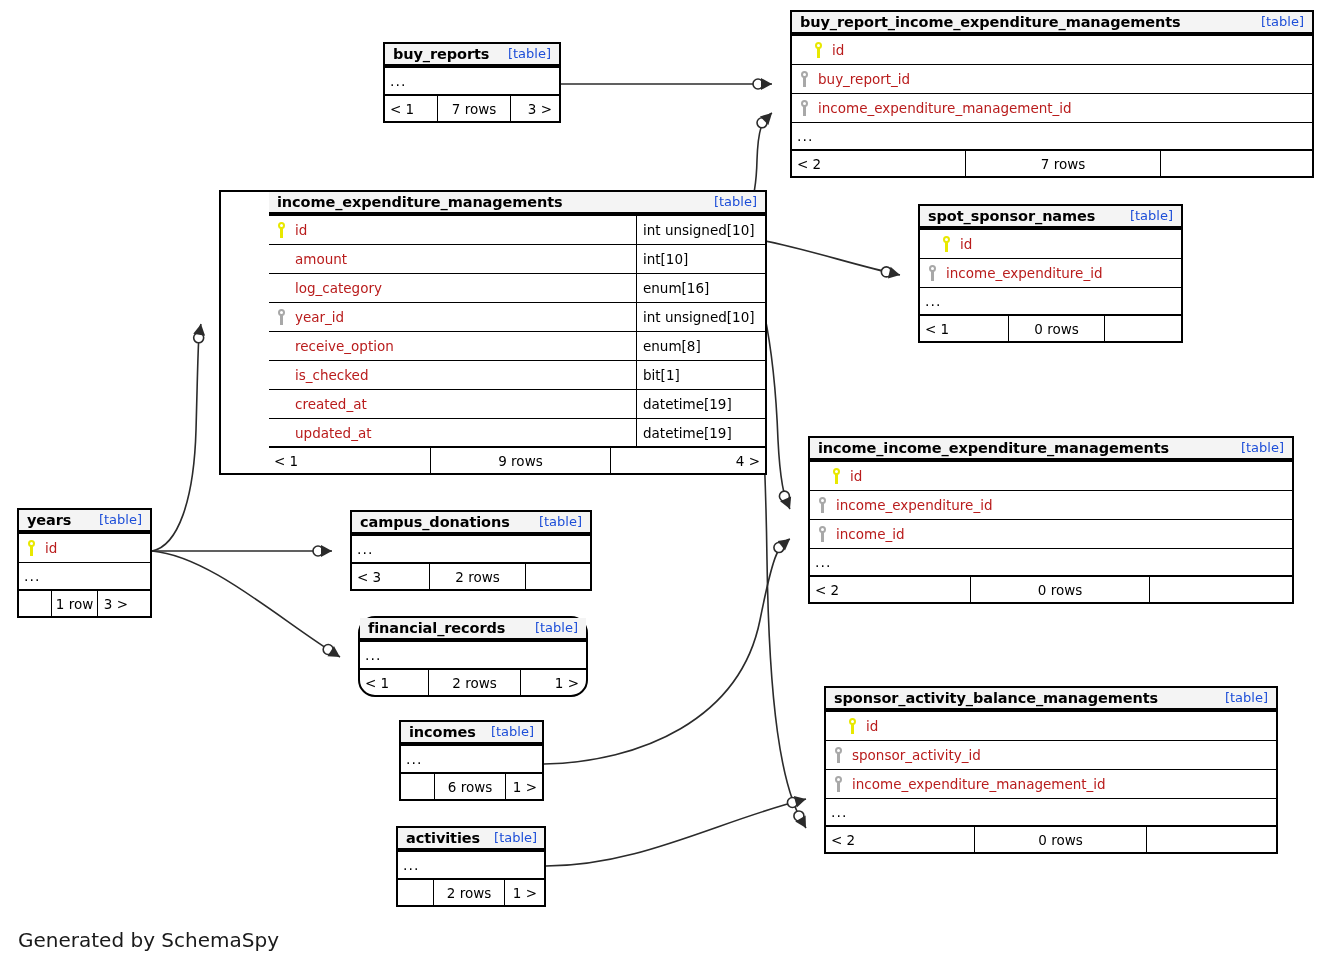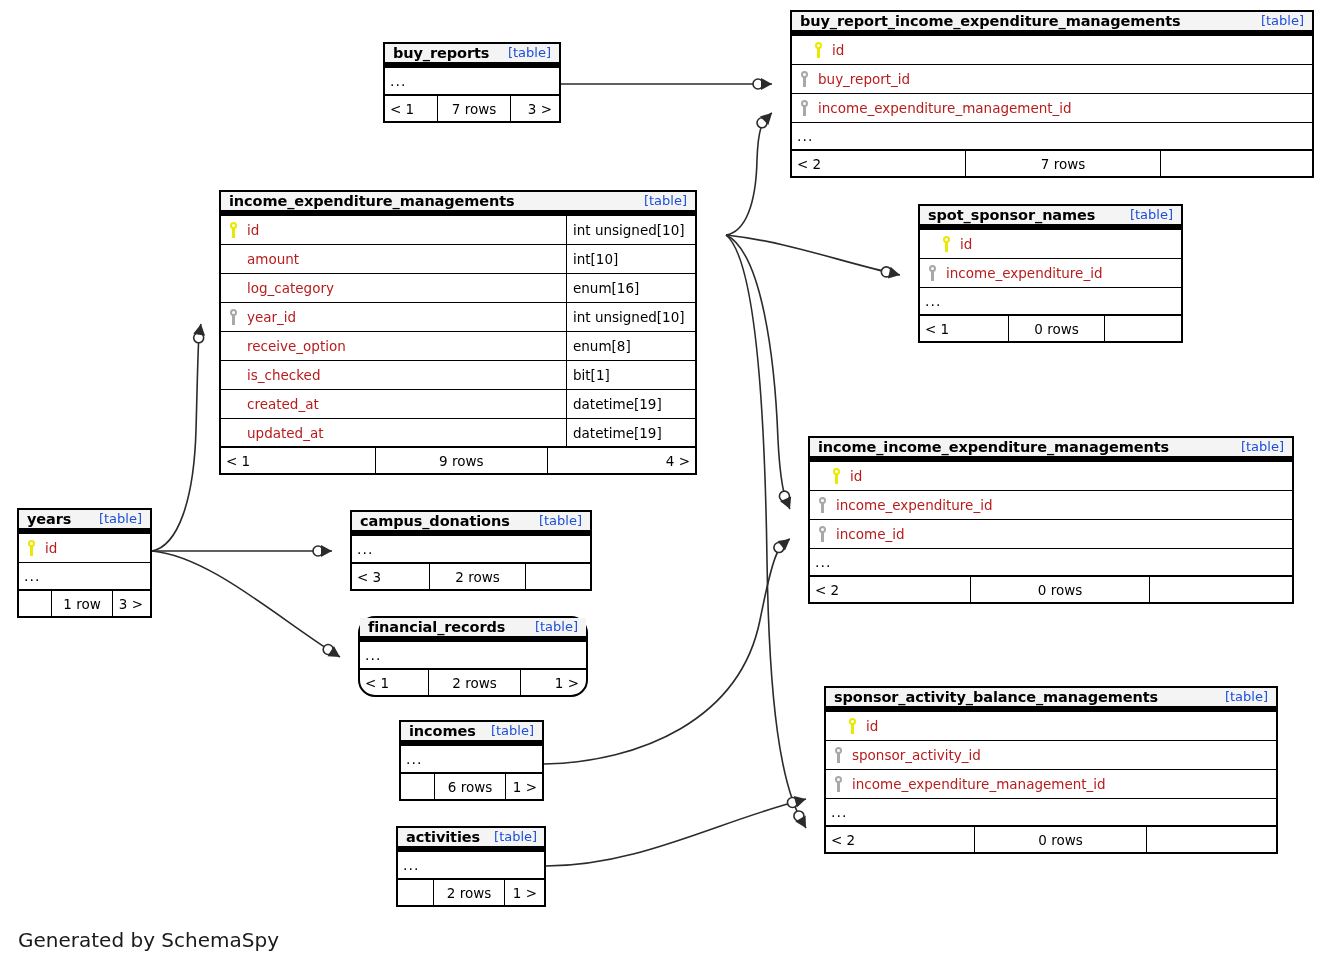--- a/index.html
+++ b/index.html
@@ -33,21 +33,21 @@
     box-sizing: border-box;
     border: 2px solid #000000;
     background: #ffffff;
     z-index: 2;
   }
   .tbl-head {
     display: flex;
     align-items: center;
     justify-content: space-between;
     background: #f4f4f4;
-    border-bottom: 6px solid #000000;
+    border-bottom: 4px solid #000000;
     padding: 3px 8px 4px 8px;
     height: 24px;
     box-sizing: border-box;
     white-space: nowrap;
   }
   .tbl-name {
     font-weight: bold;
     font-size: 14.5px;
     color: #000000;
     letter-spacing: -0.1px;
@@ -250,21 +250,21 @@
             <span class="col-name">income_expenditure_management_id</span>
           </span>
         </div>
         <div class="ellipsis-row">...</div>
         <div class="foot">
           <span class="foot-cell c1" style="width:173px">&lt; 2</span>
           <span class="foot-cell c2" style="width:196px">7 rows</span>
           <span class="foot-cell c3" style="width:149px"></span>
         </div>
       </div>
-      <div class="tbl" style="left: 219px; top: 190px; width: 478px;">
+      <div class="tbl" style="left: 219px; top: 190px; width: 548px; padding-left: 48px;">
         <div class="tbl-head">
           <span class="tbl-name">income_expenditure_managements</span>
           <span class="tbl-kind">[table]</span>
         </div>
         <div class="col-row">
           <span class="col-main">
             <span class="keyslot">
               <span class="key-icon key-pk">
                 <span class="head"></span>
                 <span class="stem"></span>
@@ -425,21 +425,21 @@
                 <span class="head"></span>
                 <span class="stem"></span>
               </span>
             </span>
             <span class="col-name">id</span>
           </span>
         </div>
         <div class="ellipsis-row">...</div>
         <div class="foot">
           <span class="foot-cell c1" style="width:32px"></span>
-          <span class="foot-cell c2" style="width:62px">1 row</span>
+          <span class="foot-cell c2" style="width:47px">1 row</span>
           <span class="foot-cell c3" style="width:35px">3 &gt;</span>
         </div>
       </div>
       <div class="tbl" style="left: 350px; top: 510px; width: 242px;">
         <div class="tbl-head">
           <span class="tbl-name">campus_donations</span>
           <span class="tbl-kind">[table]</span>
         </div>
         <div class="ellipsis-row">...</div>
         <div class="foot">

